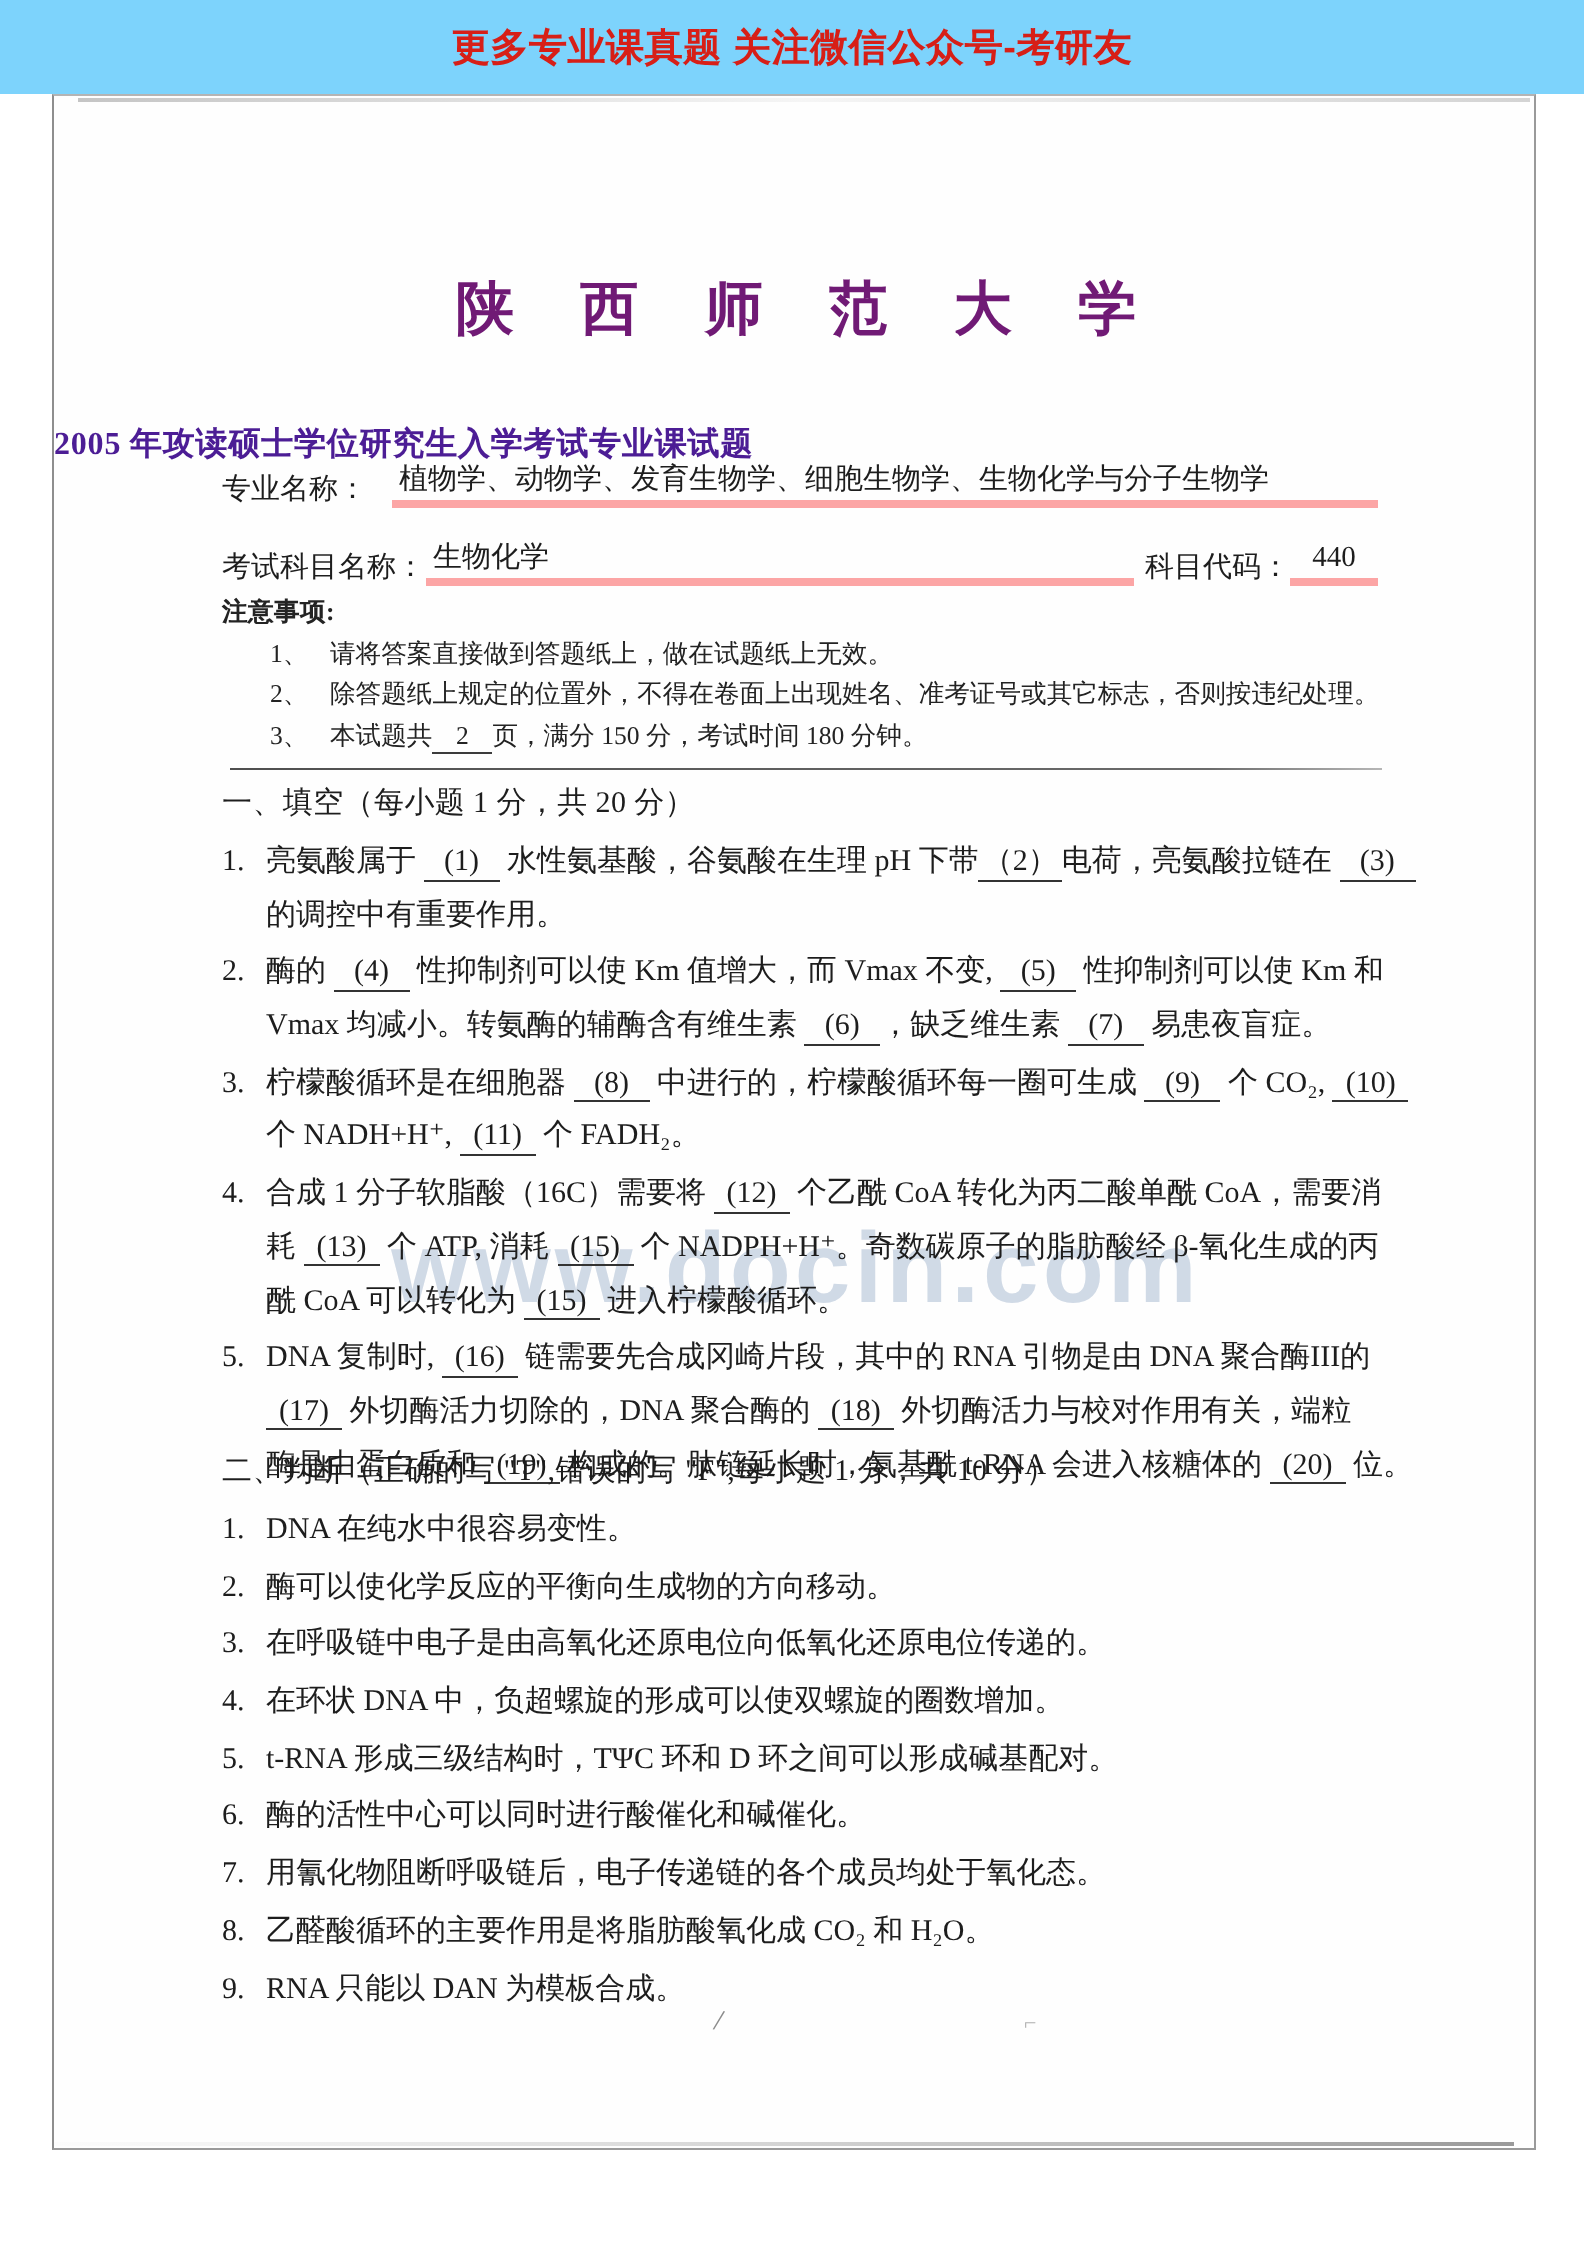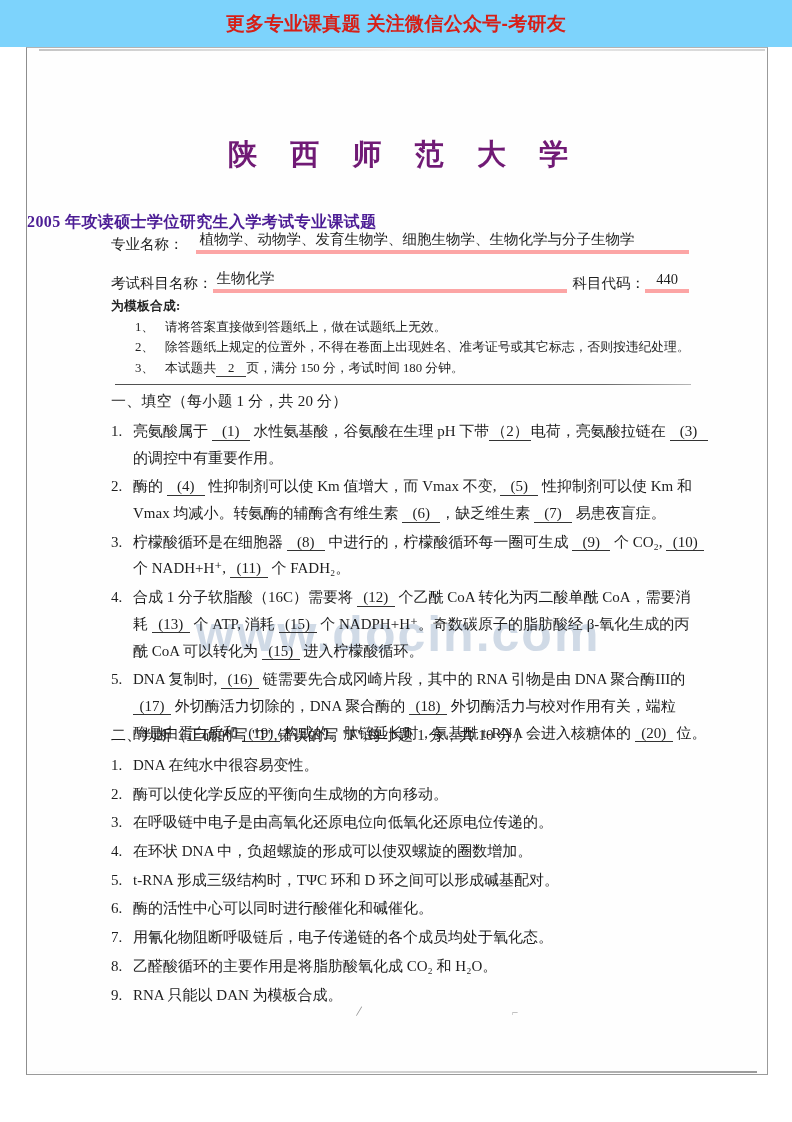--- a/index.html
+++ b/index.html
@@ -266,21 +266,21 @@
       </div>
 
       <div class="field-row" id="field-subject">
         <span class="field-label">考试科目名称：</span>
         <span class="field-value grow-blank">生物化学</span>
         <span class="field-label code-label">科目代码：</span>
         <span class="field-value short">440</span>
       </div>
 
       <div id="notes-block">
-        <div id="notes-title">为模板合成:</div>
+        <div id="notes-title">注意事项:</div>
         <div class="note-item">
           <span class="note-num">1、</span>
           <span class="note-text">请将答案直接做到答题纸上，做在试题纸上无效。</span>
         </div>
         <div class="note-item">
           <span class="note-num">2、</span>
           <span class="note-text">除答题纸上规定的位置外，不得在卷面上出现姓名、准考证号或其它标志，否则按违纪处理。</span>
         </div>
         <div class="note-item">
           <span class="note-num">3、</span>

